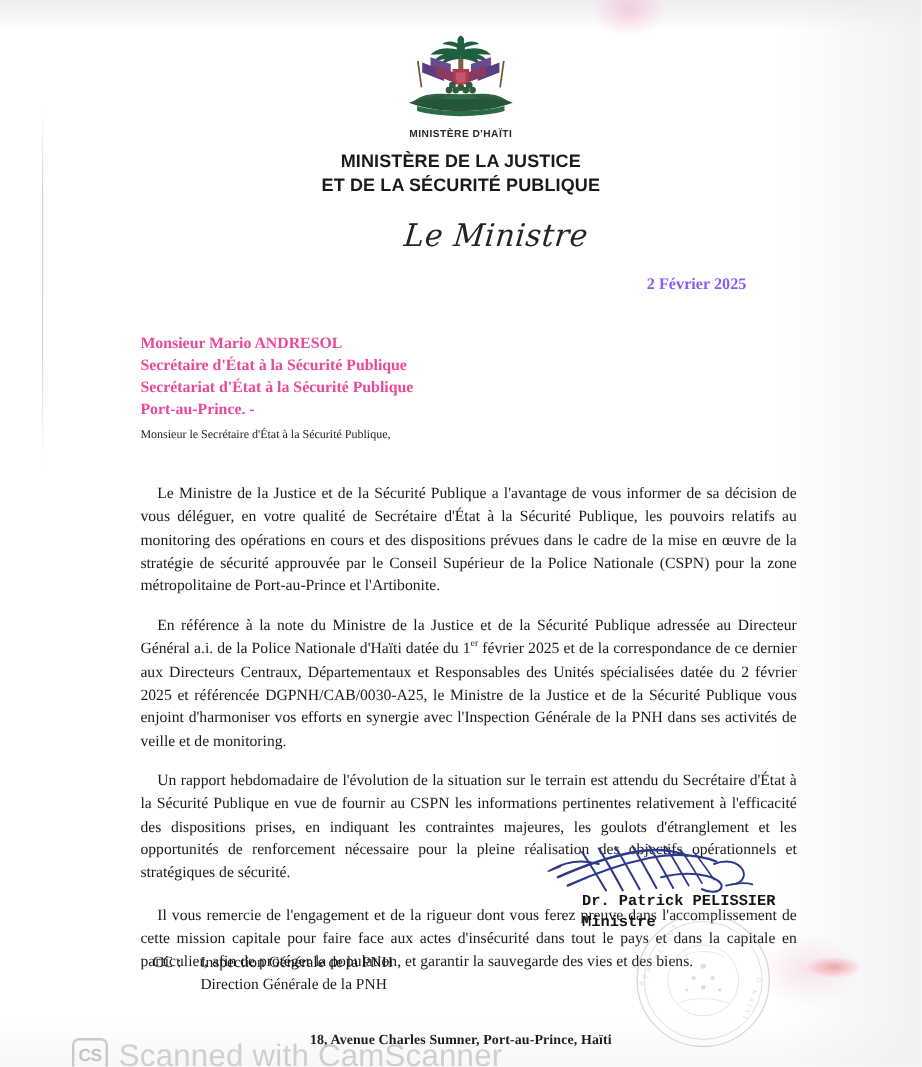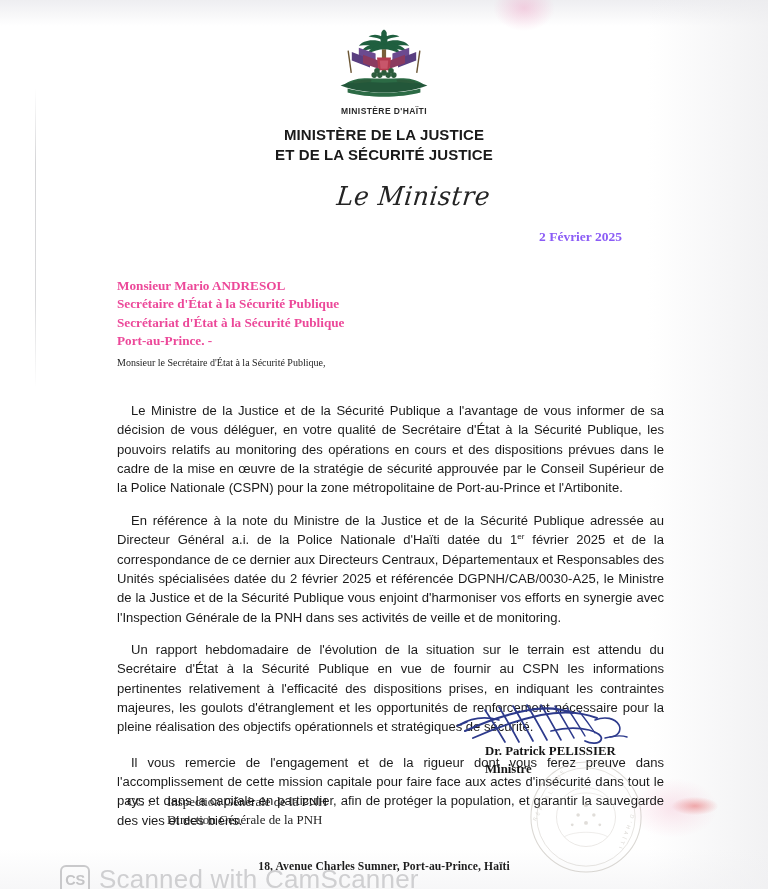--- a/index.html
+++ b/index.html
@@ -156,21 +156,21 @@
   }
 
   
   .body-block {
     position: absolute;
     left: 117px;
     top: 401px;
     width: 547px;
   }
   .para {
-    font-family: Liberation Sans, sans-serif;
+    font-family: Liberation Serif, serif;
     font-size: 13.05px;
     line-height: 1.485;
     color: #1b1b1b;
     text-align: justify;
     text-justify: inter-word;
     margin: 0 0 14px 0;
     text-indent: 14px;
   }
   .para:last-child { margin-bottom: 16px; }
   .para sup {
@@ -192,21 +192,21 @@
     position: absolute;
     left: 0; top: 0;
     width: 190px;
     height: 52px;
     pointer-events: none;
   }
   .signer-block {
     position: absolute;
     left: 30px;
     top: 44px;
-    font-family: Liberation Serif, serif;
+    font-family: Liberation Mono, monospace;
     font-weight: 700;
     font-size: 12.8px;
     line-height: 1.42;
     color: #151515;
     white-space: nowrap;
   }
   .signer-block .ln { display: block; }
 
   
   .seal {
@@ -347,21 +347,21 @@
       <rect x="36" y="80" width="26" height="4" rx="2" fill="#2c5c3c" transform="rotate(-6 49 82)"></rect>
       <rect x="98" y="80" width="26" height="4" rx="2" fill="#2c5c3c" transform="rotate(6 111 82)"></rect>
 
       <path d="M28 92 C56 100 104 100 132 92 L132 98 C104 106 56 106 28 98 Z" fill="#2c6b45"></path>
     </svg>
 
     <div class="republic-line">MINISTÈRE D'HAÏTI</div>
 
     <div class="ministry-name">
       <span class="ml1">MINISTÈRE DE LA JUSTICE</span>
-      <span class="ml2">ET DE LA SÉCURITÉ JUSTICE</span>
+      <span class="ml2">ET DE LA SÉCURITÉ PUBLIQUE</span>
     </div>
   </div>
 
   <div class="minister-script">Le Ministre</div>
   <div class="letter-date">2 Février 2025</div>
 
   <div class="addressee">
     <span class="ln">Monsieur Mario ANDRESOL</span>
     <span class="ln">Secrétaire d'État à la Sécurité Publique</span>
     <span class="ln">Secrétariat d'État à la Sécurité Publique</span>

